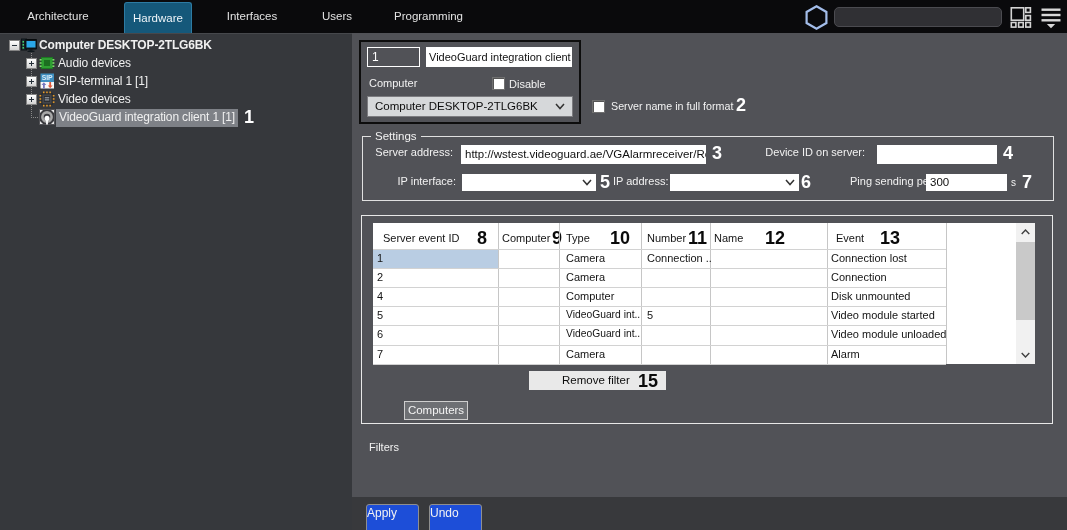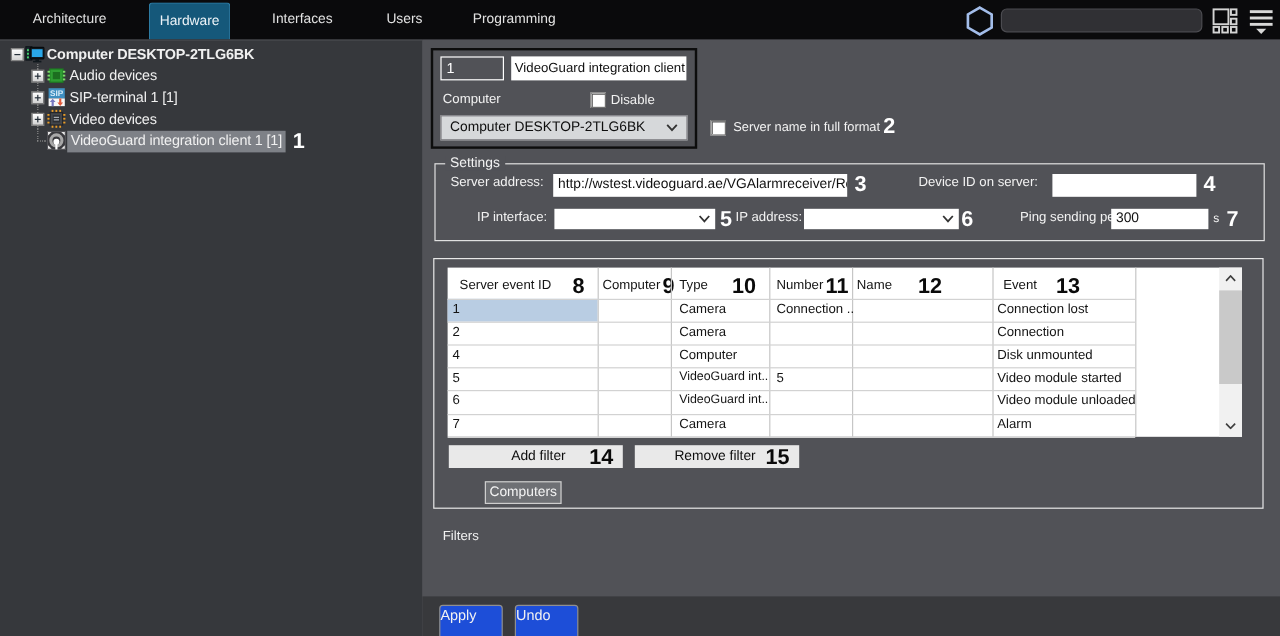--- a/index.html
+++ b/index.html
@@ -248,24 +248,20 @@
         <div id="vscroll">
           <svg style="position:absolute;left:5px;top:6px;" width="9" height="6" viewBox="0 0 9 6">
             <polyline points="0.7,5 4.5,1 8.3,5" fill="none" stroke="#404040" stroke-width="1.4"></polyline>
           </svg>
           <svg style="position:absolute;left:5px;bottom:6px;" width="9" height="6" viewBox="0 0 9 6">
             <polyline points="0.7,1 4.5,5 8.3,1" fill="none" stroke="#404040" stroke-width="1.4"></polyline>
           </svg>
           <div style="position:absolute;left:0px;top:19px;width:19px;height:78px;background:#c9c9c9;"></div>
         </div>
       </div>
-    <div class="flatbtn" style="left:12px;width:145px;">
-      <span class="abs" style="left:52px;top:3px;">Add filter</span>
-      <span class="numb abs" style="left:117px;top:0px;">14</span>
-    </div>
     <div class="flatbtn" style="left:167px;width:137px;">
       <span class="abs" style="left:33px;top:3px;">Remove filter</span>
       <span class="numb abs" style="left:109px;top:0px;">15</span>
     </div>
     <div class="lbl" style="left:7px;top:188px;margin-top:37px;">Filters</div>
     <div id="tabcomp" style="left:42px;top:185px;width:64px;height:19px;text-align:center;line-height:17px;">Computers</div>
   </div>
 
   <div id="botstrip">
     <div class="btn" style="left:14px;top:7px;width:53px;">Apply</div>

